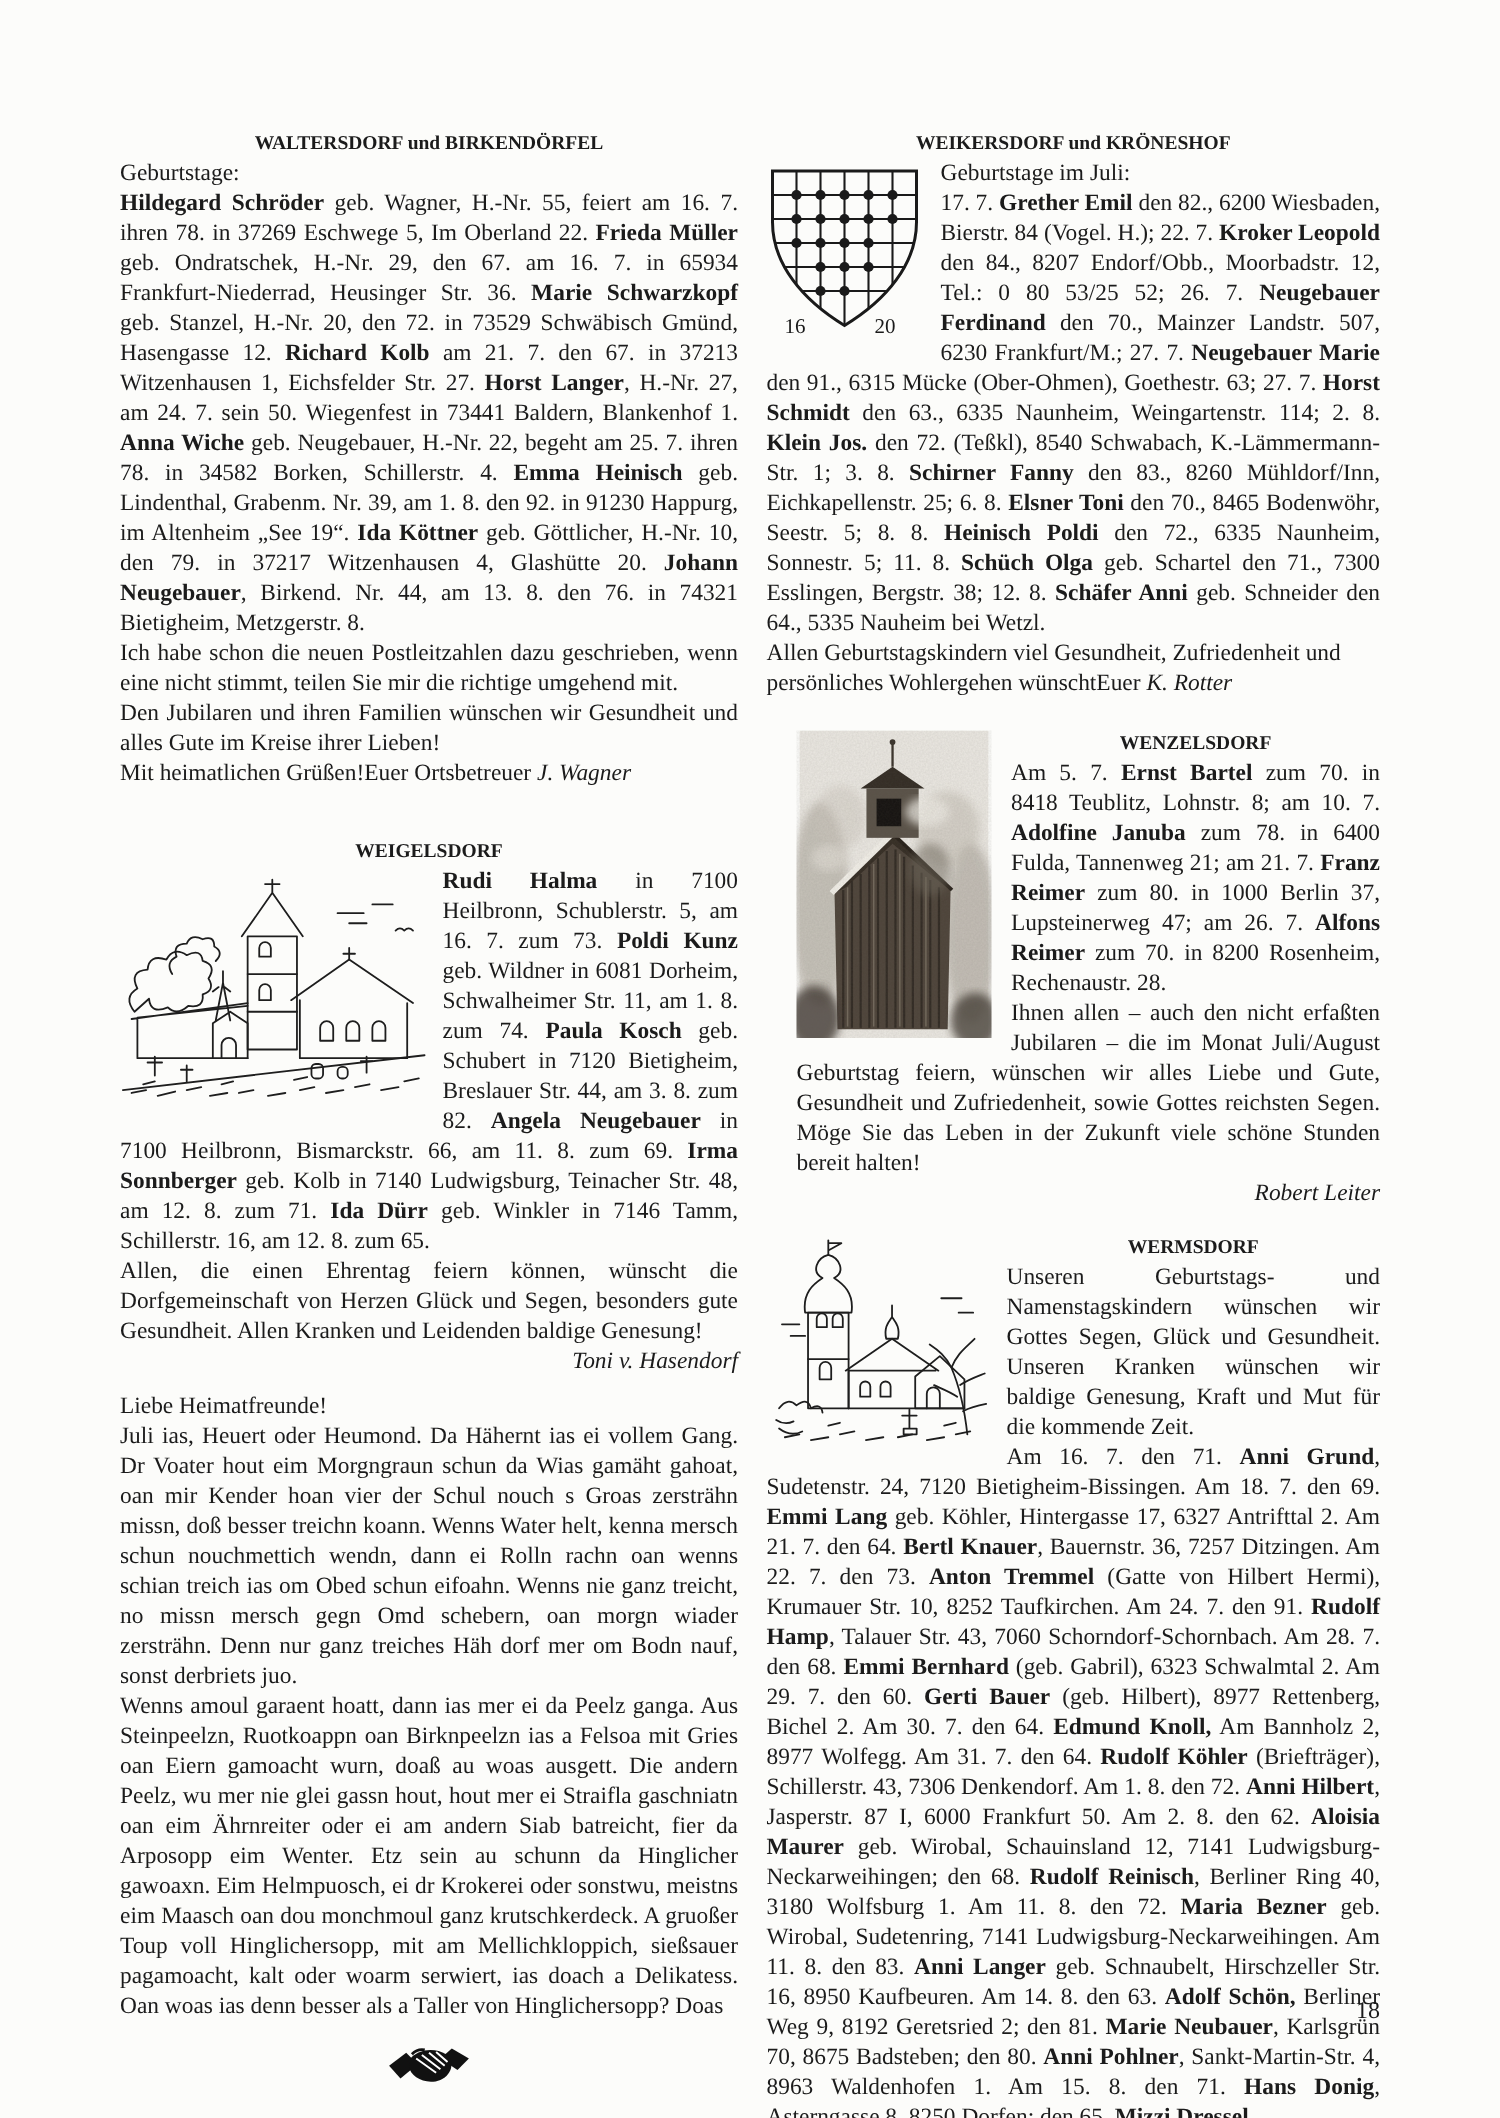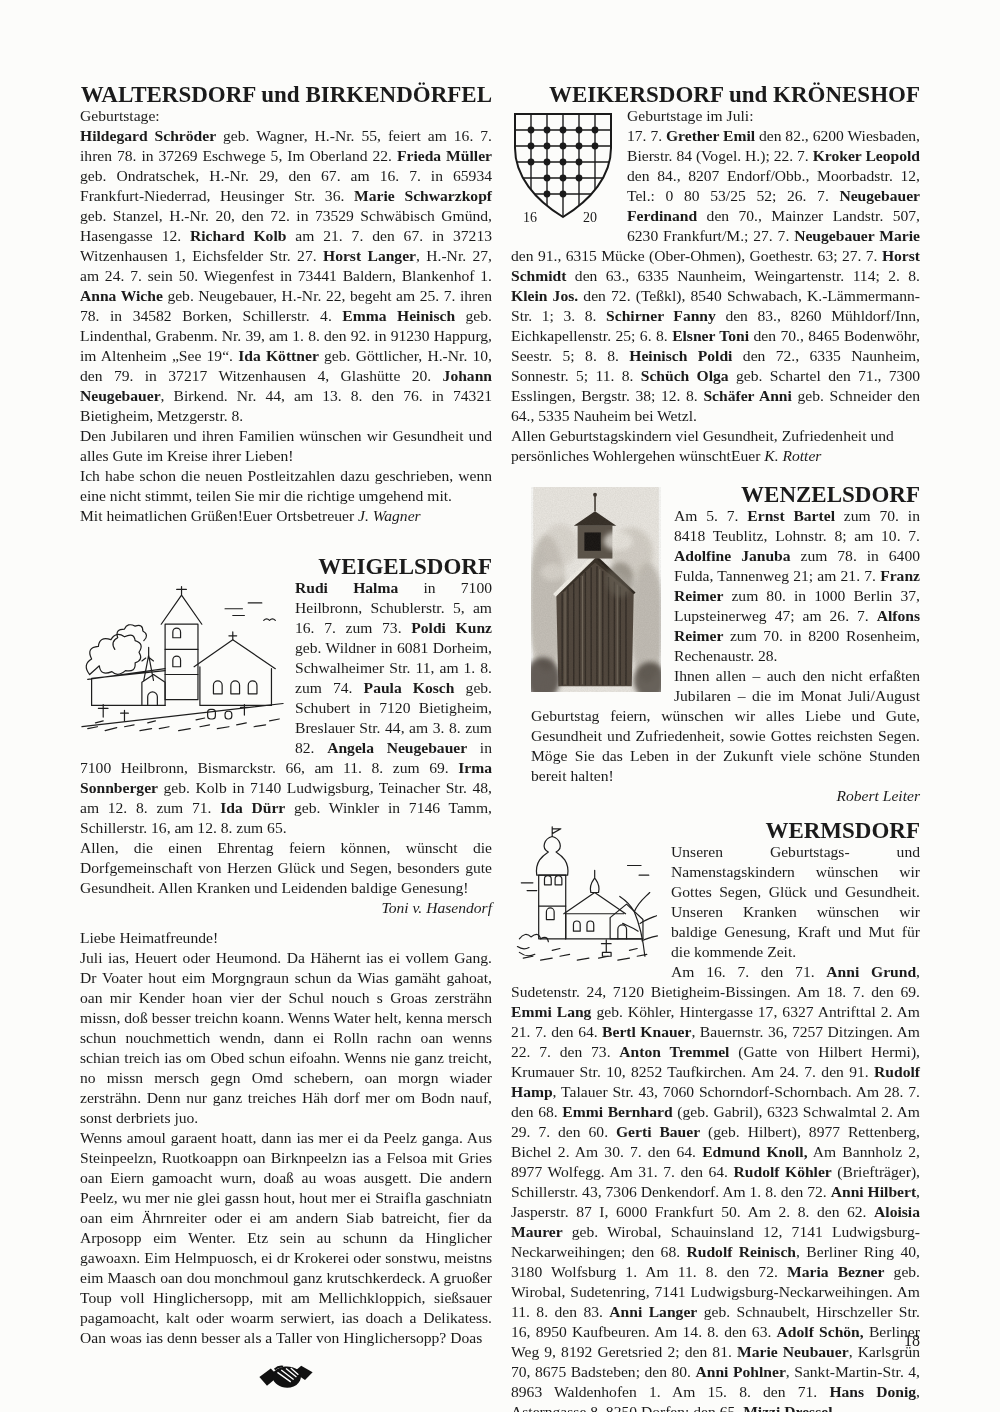--- a/index.html
+++ b/index.html
@@ -2,21 +2,21 @@
 <html><head>
 <meta charset="utf-8">
 <style>
   html,body { margin:0; padding:0; }
   body { width:1000px; height:1412px; background:#fcfcfa; overflow:hidden; }
   .sheet { position:relative; width:1000px; height:1412px; background:#fcfcfa; color:#1b1b1b;
            font-family:"Liberation Serif", serif; }
   .col { position:absolute; top:84px; font-size:15.6px; line-height:20px; text-align:justify; }
   .col-left  { left:80px;  width:412px; }
   .col-right { left:511px; width:409px; }
-  h2 { font-size:23px; line-height:21px; font-weight:bold; text-align:right; margin:0 0 1px 0;font-family:Liberation Serif, serif; }
+  h2 { font-size:13px; line-height:21px; font-weight:bold; text-align:center; margin:0 0 1px 0;font-family:Liberation Serif, serif; }
   p { margin:0; }
   .sig { text-align:right; font-style:italic; }
   .closeline { display:flex; justify-content:flex-start; }
   .closeline .rt i { font-style:italic; }
   .mt-weigel { margin-top:30px; }
   .mt-heimat { margin-top:10px; }
   .mt-wenzel { margin-top:18px;padding-left:20px; }
   .mt-werms  { margin-top:14px; }
   .img-weigel { float:left; width:205px; height:158px; margin:3px 10px 2px 0; }
   .img-crest  { float:left; width:104px; height:118px; margin:4px 12px 0 0; }
@@ -31,22 +31,22 @@
 <body>
 
 <div class="sheet">
 
   <div class="col col-left">
 
     <section>
       <h2>WALTERSDORF und BIRKENDÖRFEL</h2>
       <p>Geburtstage:</p>
       <p><b>Hildegard Schröder</b> geb. Wagner, H.-Nr. 55, feiert am 16. 7. ihren 78. in 37269 Eschwege 5, Im Oberland 22. <b>Frieda Müller</b> geb. Ondratschek, H.-Nr. 29, den 67. am 16. 7. in 65934 Frankfurt-Niederrad, Heusinger Str. 36. <b>Marie Schwarzkopf</b> geb. Stanzel, H.-Nr. 20, den 72. in 73529 Schwäbisch Gmünd, Hasengasse 12. <b>Richard Kolb</b> am 21. 7. den 67. in 37213 Witzenhausen 1, Eichsfelder Str. 27. <b>Horst Langer</b>, H.-Nr. 27, am 24. 7. sein 50. Wiegenfest in 73441 Baldern, Blankenhof 1. <b>Anna Wiche</b> geb. Neugebauer, H.-Nr. 22, begeht am 25. 7. ihren 78. in 34582 Borken, Schillerstr. 4. <b>Emma Heinisch</b> geb. Lindenthal, Grabenm. Nr. 39, am 1. 8. den 92. in 91230 Happurg, im Altenheim „See 19“. <b>Ida Köttner</b> geb. Göttlicher, H.-Nr. 10, den 79. in 37217 Witzenhausen 4, Glashütte 20. <b>Johann Neugebauer</b>, Birkend. Nr. 44, am 13. 8. den 76. in 74321 Bietigheim, Metzgerstr. 8.</p>
+      <p>Ich habe schon die neuen Postleitzahlen dazu geschrieben, wenn eine nicht stimmt, teilen Sie mir die richtige umgehend mit.</p>
       <p>Den Jubilaren und ihren Familien wünschen wir Gesundheit und alles Gute im Kreise ihrer Lieben!</p>
-      <p>Ich habe schon die neuen Postleitzahlen dazu geschrieben, wenn eine nicht stimmt, teilen Sie mir die richtige umgehend mit.</p>
       <div class="closeline">
         <span>Mit heimatlichen Grüßen!</span>
         <span class="rt">Euer Ortsbetreuer <i>J. Wagner</i></span>
       </div>
     </section>
 
     <section class="mt-weigel">
       <h2>WEIGELSDORF</h2>
       <svg class="img-weigel" viewBox="0 0 212 162" aria-hidden="true">
         <g class="sketch">

